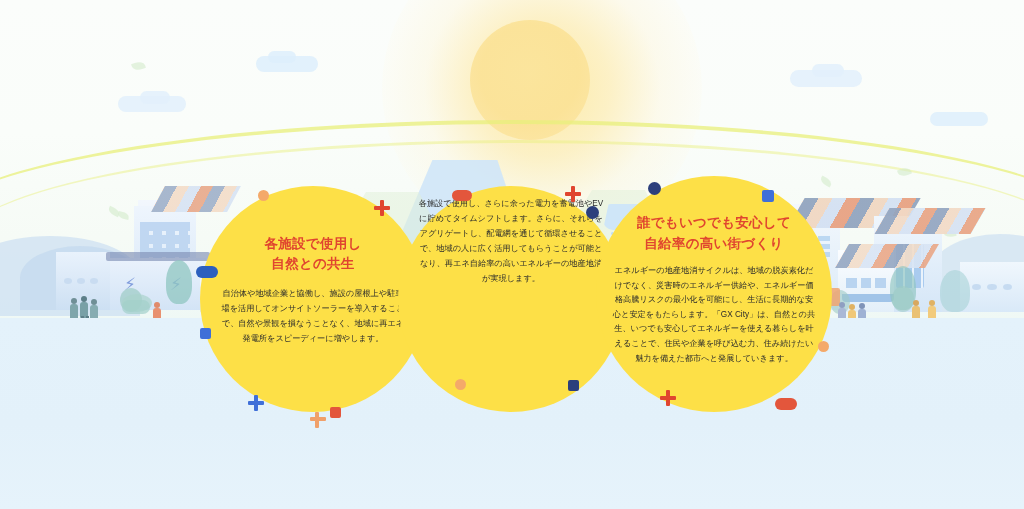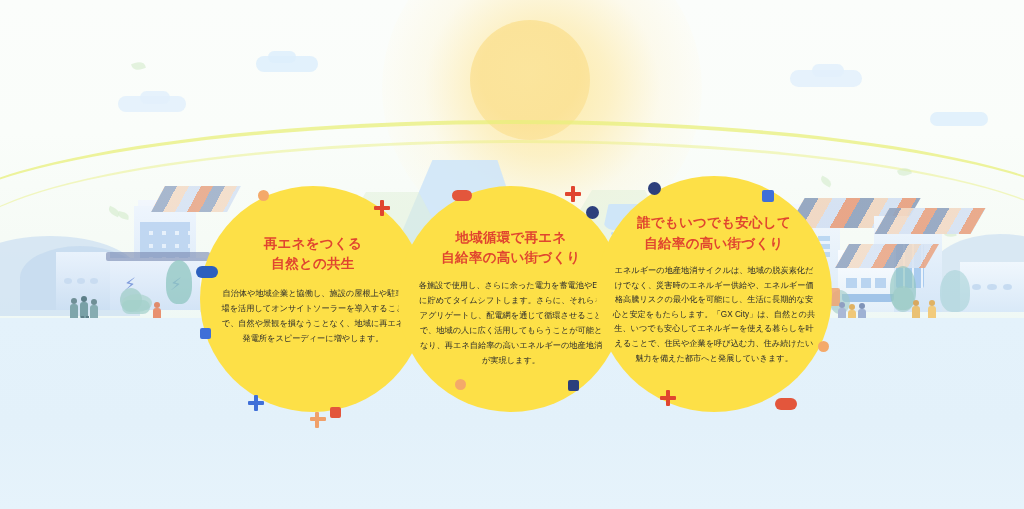--- a/index.html
+++ b/index.html
@@ -298,31 +298,27 @@
     <span class="body" style="left:0;top:6px;background:#f2cb7c;"></span>
     <span class="legs" style="left:1px;top:20px;background:linear-gradient(90deg,#5f6f8f 0 3px,transparent 3px 5px,#5f6f8f 5px 8px);"></span>
   </div>
 
   <div class="ground"></div>
 
   <div class="cards">
 
     <div class="card" id="card1">
       <div class="card-title">
-        <span>再エネをつくる</span>
+        <span>各施設で使用し</span>
         <span>自然との共生</span>
       </div>
       <div class="card-body">自治体や地域企業と協働し、施設の屋根上や駐車場を活用してオンサイトソーラーを導入することで、自然や景観を損なうことなく、地域に再エネ発電所をスピーディーに増やします。</div>
     </div>
 
     <div class="card" id="card2">
-      <div class="card-title">
-        <span>地域循環で再エネ</span>
-        <span>自給率の高い街づくり</span>
-      </div>
       <div class="card-body">各施設で使用し、さらに余った電力を蓄電池やEVに貯めてタイムシフトします。さらに、それらをアグリゲートし、配電網を通じて循環させることで、地域の人に広く活用してもらうことが可能となり、再エネ自給率の高いエネルギーの地産地消が実現します。</div>
     </div>
 
     <div class="card" id="card3">
       <div class="card-title">
         <span>誰でもいつでも安心して</span>
         <span>自給率の高い街づくり</span>
       </div>
       <div class="card-body">エネルギーの地産地消サイクルは、地域の脱炭素化だけでなく、災害時のエネルギー供給や、エネルギー価格高騰リスクの最小化を可能にし、生活に長期的な安心と安定をもたらします。「GX City」は、自然との共生、いつでも安心してエネルギーを使える暮らしを叶えることで、住民や企業を呼び込む力、住み続けたい魅力を備えた都市へと発展していきます。</div>
     </div>

